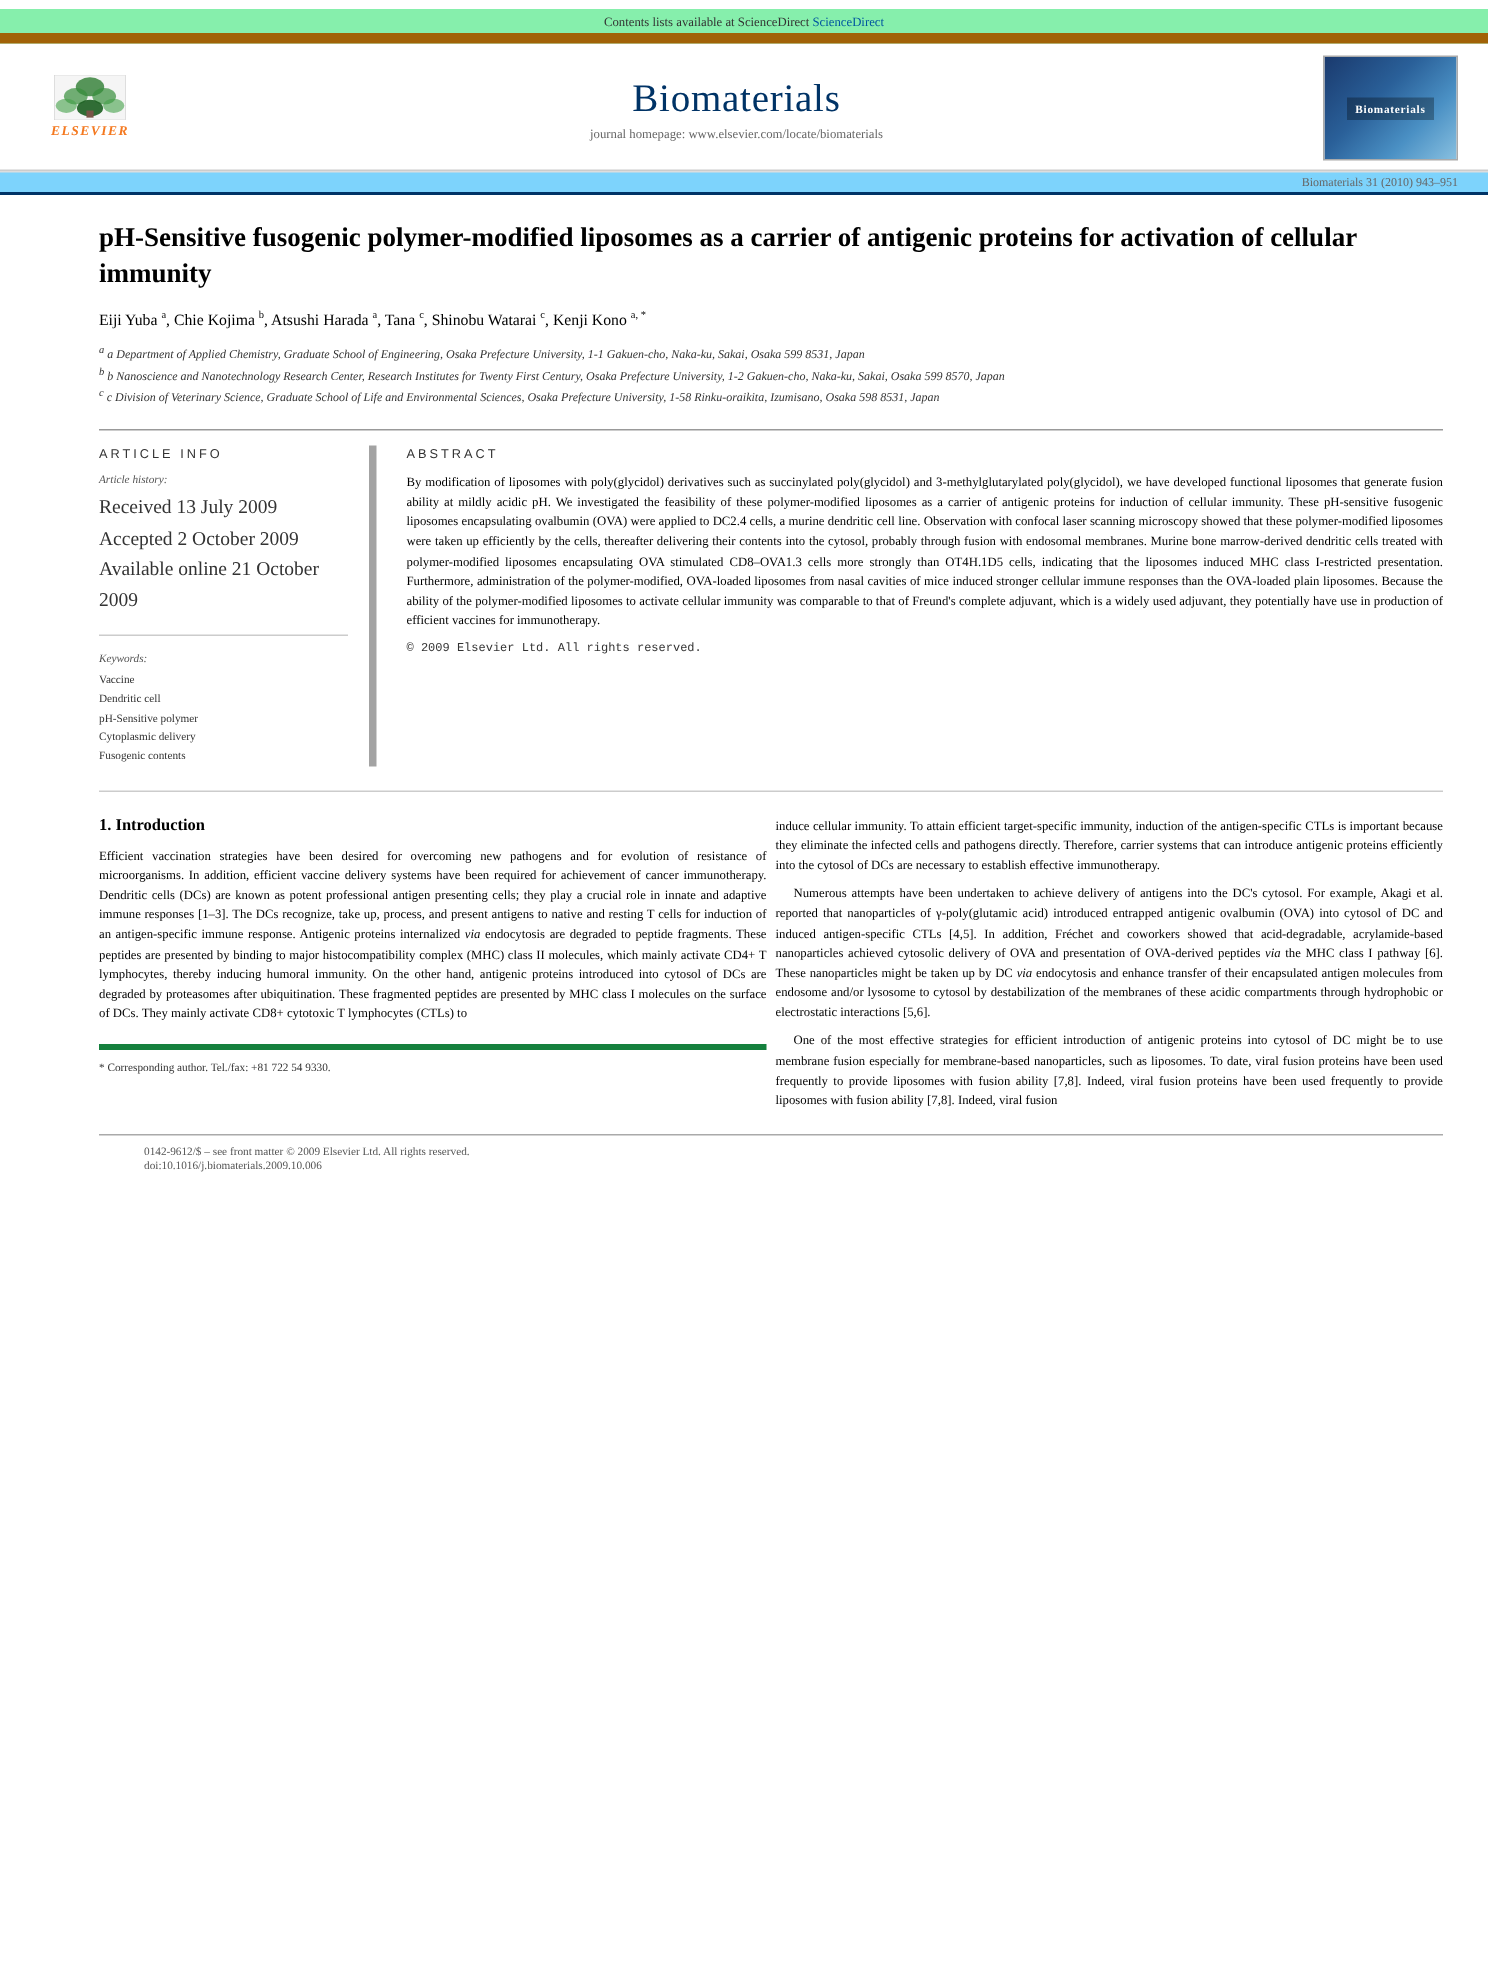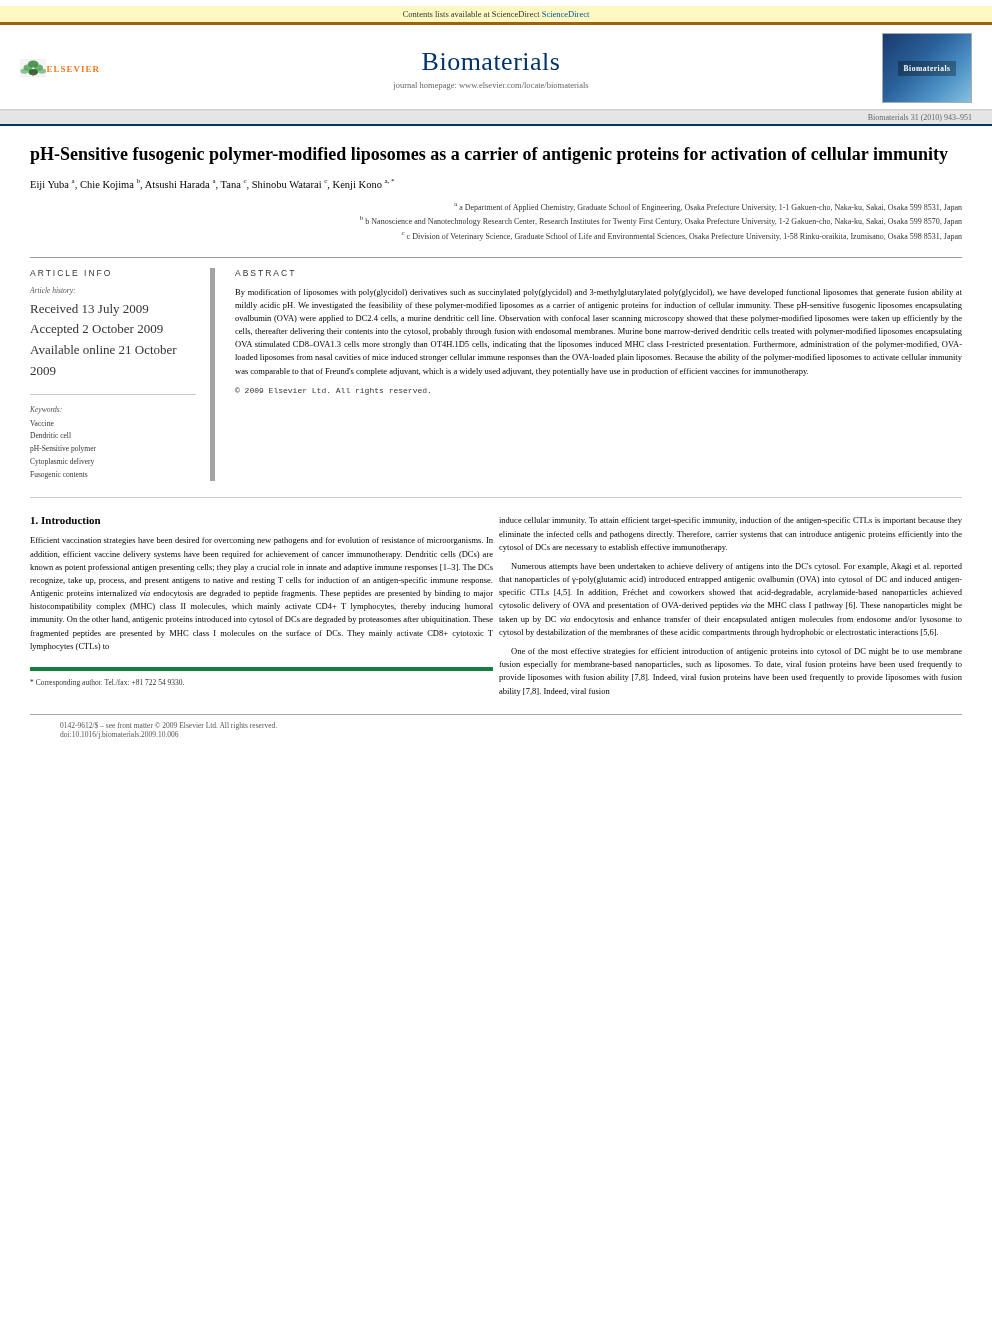--- a/index.html
+++ b/index.html
@@ -12,47 +12,48 @@
       min-height: 1323px;
     }
 
     .journal-header {
       background: #fff;
       border-bottom: 2px solid #003366;
       padding: 6px 0 0 0;
     }
 
     .journal-top-bar {
-      background: #fef9c3;
+      background: #86efac;
       text-align: center;
       font-size: 8.5px;
       color: #333;
       padding: 3px 0;
-      border-bottom: 3px solid #a16207;
+      border-bottom: 7px solid #a16207;
     }
 
     .journal-title-row {
       display: flex;
       align-items: center;
       justify-content: space-between;
       padding: 8px 20px 6px 20px;
       border-bottom: 1px solid #ccc;
     }
 
     .journal-logo-left {
       display: flex;
       align-items: center;
     }
 
     .elsevier-logo {
       width: 80px;
       height: 45px;
       display: flex;
-      flex-direction: row;
+      flex-direction: column;
       align-items: center;
+      font-style: italic;
     }
 
     .elsevier-tree-svg {
       width: 50px;
       height: 30px;
     }
 
     .elsevier-text {
       font-size: 9px;
       font-weight: bold;
@@ -97,30 +98,31 @@
     }
 
     .bio-logo-inner {
       background: rgba(0,0,0,0.3);
       padding: 3px 6px;
       font-size: 7.5px;
       letter-spacing: 0.5px;
     }
 
     .citation-bar {
-      background: #e5e5e5;
+      background: #7dd3fc;
       text-align: right;
       font-size: 8px;
       color: #666;
       padding: 2px 20px;
       border-top: 1px solid #ddd;
     }
 
     .main-content {
       padding: 16px 30px 20px 30px;
+      margin-left: 36px;
     }
 
     .article-title {
       font-size: 18px;
       font-weight: bold;
       color: #000;
       margin-bottom: 10px;
       line-height: 1.35;
       font-family: "Times New Roman", Times, serif;
     }
@@ -130,21 +132,21 @@
       color: #000;
       margin-bottom: 6px;
       line-height: 1.5;
     }
 
     .affiliations {
       font-size: 8px;
       color: #333;
       margin-bottom: 12px;
       line-height: 1.5;
-      text-align: right;
+      font-style: italic;
     }
 
     .two-column {
       display: flex;
       gap: 20px;
       margin-top: 14px;
       border-top: 1px solid #999;
       padding-top: 10px;
     }
 

